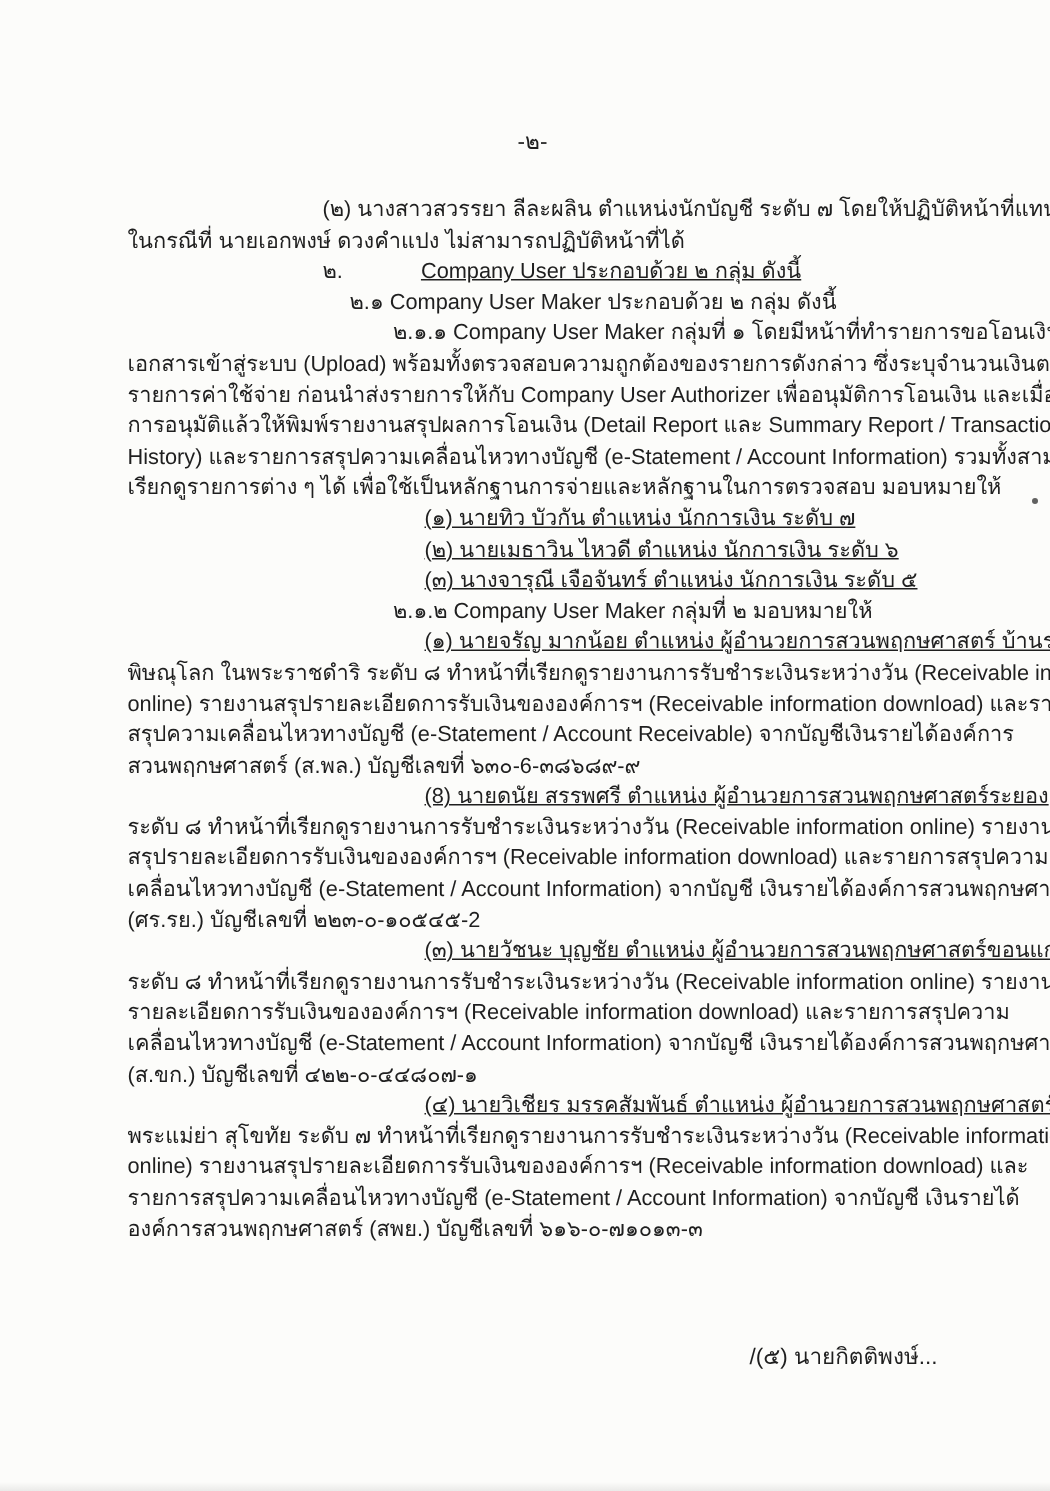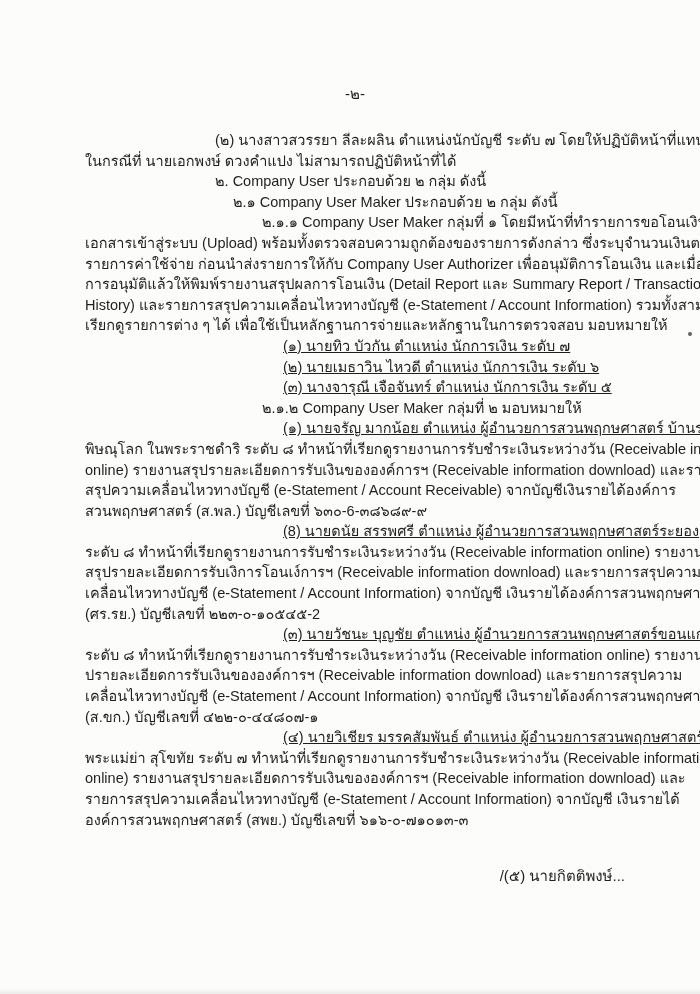--- a/index.html
+++ b/index.html
@@ -23,23 +23,23 @@
   }
   .docbody{
     position:absolute;top:130px;left:85px;width:545px;
     font-size:14.5px;line-height:20.6px;
   }
   .line{white-space:nowrap;}
   .line.i1{padding-left:130px;}
   .line.i1b{padding-left:148px;}
   .line.i2{padding-left:177px;}
   .line.i3{padding-left:198px;text-decoration:underline;}
-  .u{}
+  .u{text-decoration:underline;margin-left:48px;}
   .footnote{
-    position:absolute;top:864px;left:85px;width:540px;
+    position:absolute;top:892px;left:85px;width:540px;
     text-align:right;font-size:15px;
   }
   .speck{
     position:absolute;left:688px;top:332px;width:4px;height:4px;
     border-radius:50%;background:#3a3a3a;opacity:.8;
   }
 </style>
 </head>
 <body>
 
@@ -60,26 +60,26 @@
       <div class="line i3">(๒) นายเมธาวิน  ไหวดี ตำแหน่ง นักการเงิน ระดับ ๖</div>
       <div class="line i3">(๓) นางจารุณี  เจือจันทร์ ตำแหน่ง นักการเงิน ระดับ ๕</div>
       <div class="line i2">๒.๑.๒ Company User Maker กลุ่มที่ ๒ มอบหมายให้</div>
       <div class="line i3">(๑) นายจรัญ  มากน้อย ตำแหน่ง ผู้อำนวยการสวนพฤกษศาสตร์ บ้านร่มเกล้า</div>
       <div class="line body">พิษณุโลก ในพระราชดำริ ระดับ ๘ ทำหน้าที่เรียกดูรายงานการรับชำระเงินระหว่างวัน (Receivable information</div>
       <div class="line body">online) รายงานสรุปรายละเอียดการรับเงินขององค์การฯ (Receivable information download) และรายการ</div>
       <div class="line body">สรุปความเคลื่อนไหวทางบัญชี (e-Statement / Account Receivable) จากบัญชีเงินรายได้องค์การ</div>
       <div class="line body">สวนพฤกษศาสตร์ (ส.พล.) บัญชีเลขที่ ๖๓๐-6-๓๘๖๘๙-๙</div>
       <div class="line i3">(8) นายดนัย  สรรพศรี ตำแหน่ง ผู้อำนวยการสวนพฤกษศาสตร์ระยอง</div>
       <div class="line body">ระดับ ๘  ทำหน้าที่เรียกดูรายงานการรับชำระเงินระหว่างวัน (Receivable information online) รายงาน</div>
-      <div class="line body">สรุปรายละเอียดการรับเงิการโอนเง์การฯ (Receivable information download) และรายการสรุปความ</div>
+      <div class="line body">สรุปรายละเอียดการรับเงินขององค์การฯ (Receivable information download) และรายการสรุปความ</div>
       <div class="line body">เคลื่อนไหวทางบัญชี (e-Statement / Account Information) จากบัญชี เงินรายได้องค์การสวนพฤกษศาสตร์</div>
       <div class="line body">(ศร.รย.) บัญชีเลขที่ ๒๒๓-๐-๑๐๕๔๕-2</div>
       <div class="line i3">(๓) นายวัชนะ  บุญชัย ตำแหน่ง ผู้อำนวยการสวนพฤกษศาสตร์ขอนแก่น</div>
       <div class="line body">ระดับ ๘ ทำหน้าที่เรียกดูรายงานการรับชำระเงินระหว่างวัน (Receivable information online) รายงานสรุป</div>
-      <div class="line body">ปรายละเอียดการรับเงินขององค์การฯ (Receivable information download) และรายการสรุปความ</div>
+      <div class="line body">รายละเอียดการรับเงินขององค์การฯ (Receivable information download) และรายการสรุปความ</div>
       <div class="line body">เคลื่อนไหวทางบัญชี (e-Statement / Account Information) จากบัญชี เงินรายได้องค์การสวนพฤกษศาสตร์</div>
       <div class="line body">(ส.ขก.) บัญชีเลขที่ ๔๒๒-๐-๔๔๘๐๗-๑</div>
       <div class="line i3">(๔) นายวิเชียร  มรรคสัมพันธ์ ตำแหน่ง ผู้อำนวยการสวนพฤกษศาสตร์</div>
       <div class="line body">พระแม่ย่า สุโขทัย ระดับ ๗ ทำหน้าที่เรียกดูรายงานการรับชำระเงินระหว่างวัน (Receivable information</div>
       <div class="line body">online) รายงานสรุปรายละเอียดการรับเงินขององค์การฯ (Receivable information download) และ</div>
       <div class="line body">รายการสรุปความเคลื่อนไหวทางบัญชี (e-Statement / Account Information) จากบัญชี เงินรายได้</div>
       <div class="line body">องค์การสวนพฤกษศาสตร์ (สพย.) บัญชีเลขที่ ๖๑๖-๐-๗๑๐๑๓-๓</div>
     </div>
   <div class="footnote">/(๕) นายกิตติพงษ์...</div>
   <div class="speck"></div>

